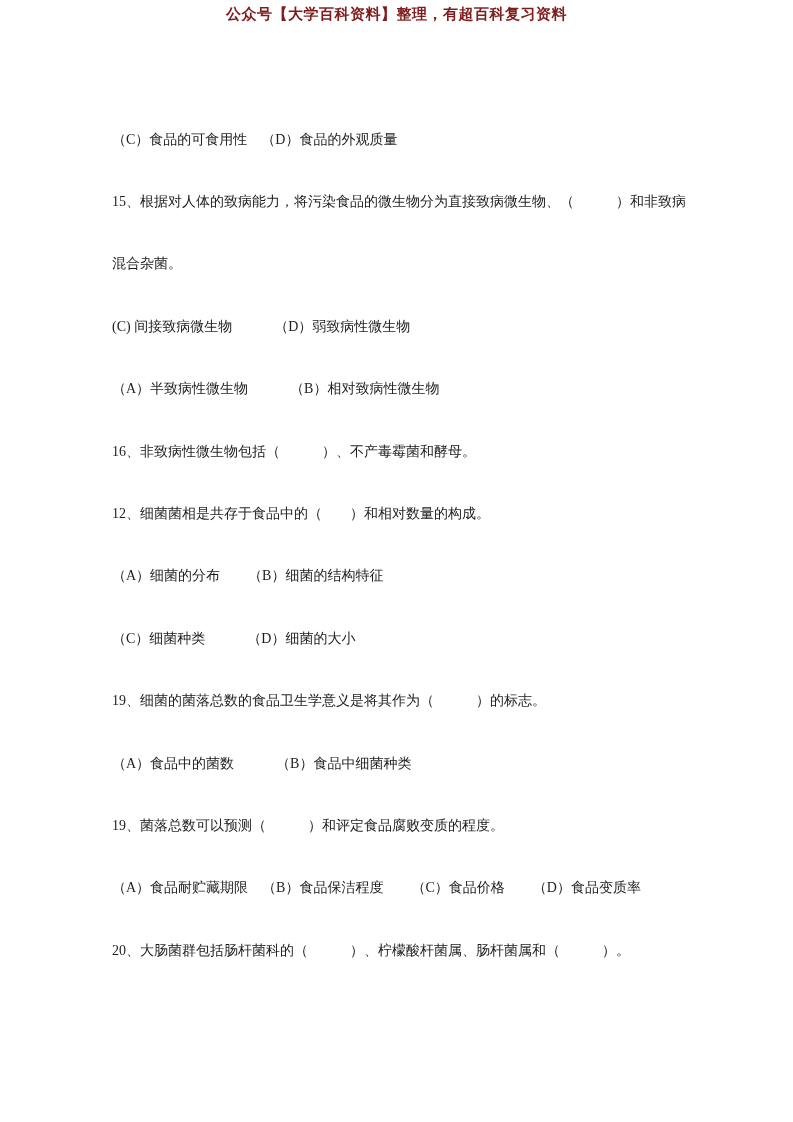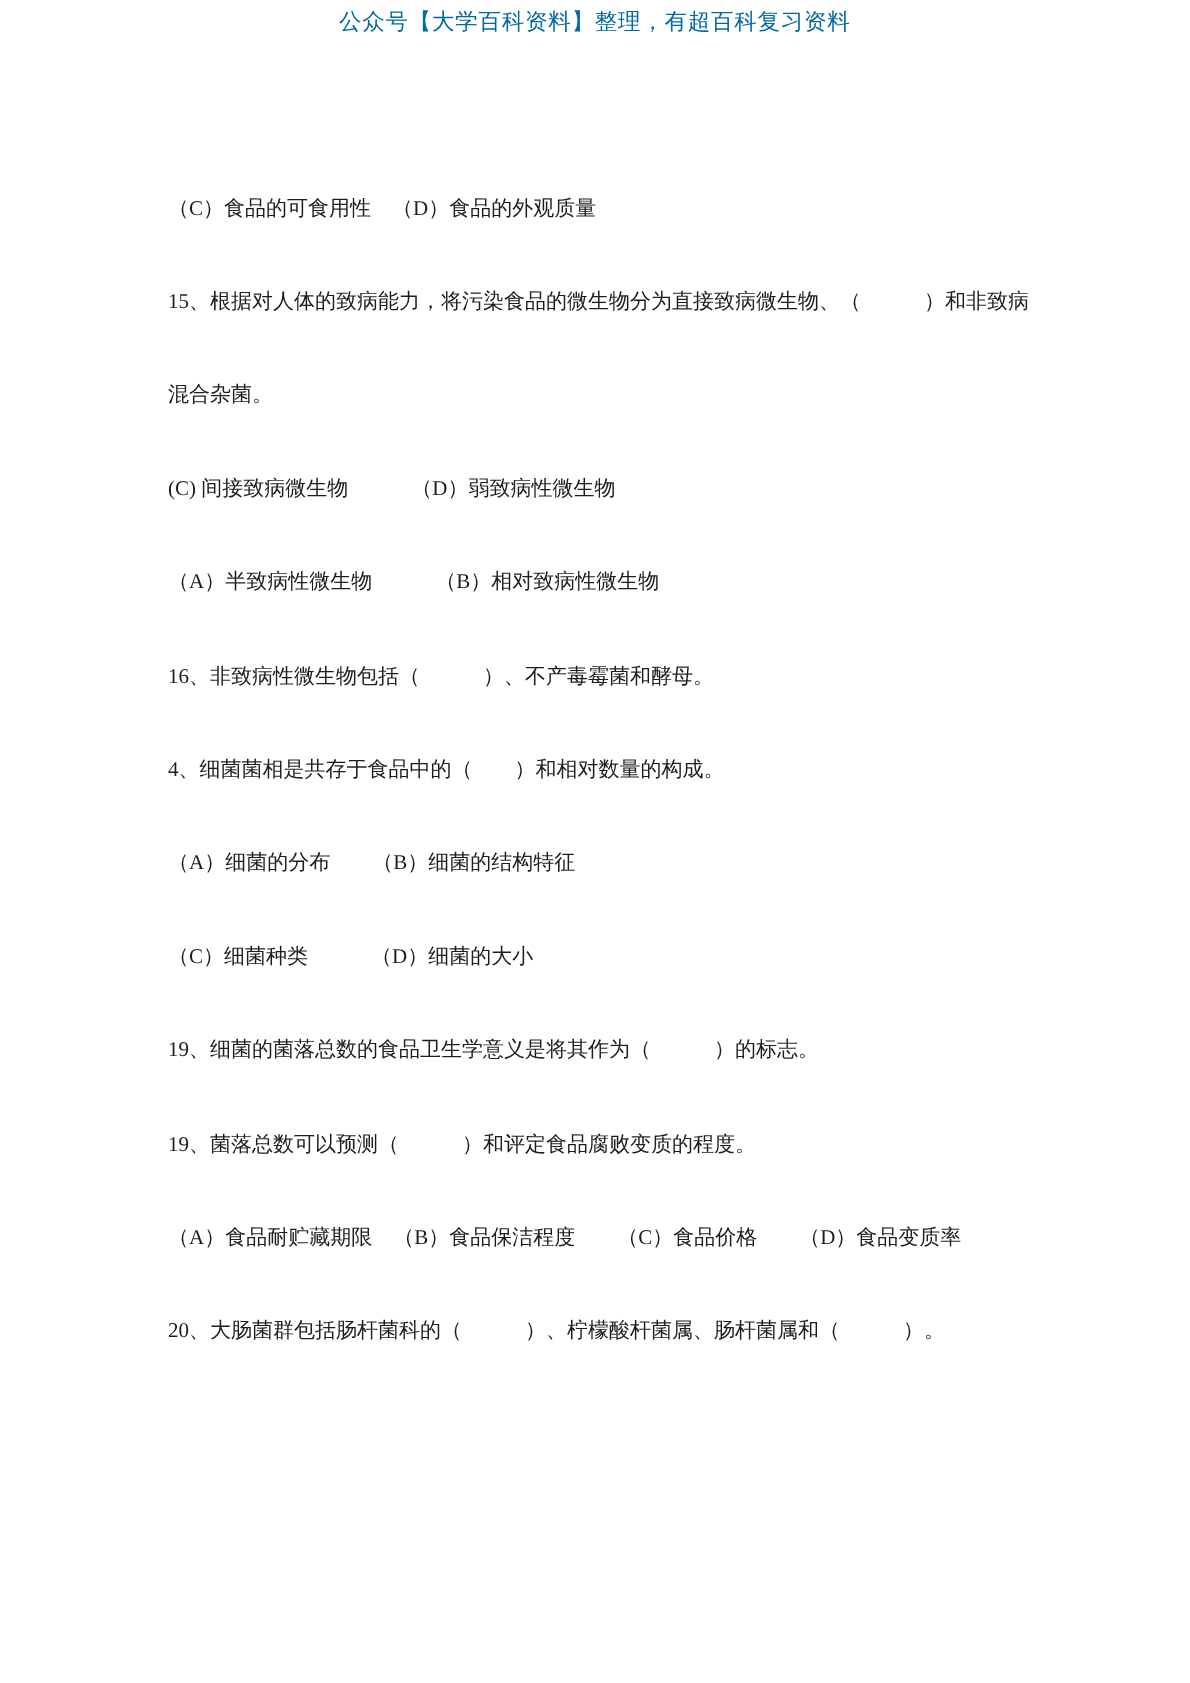--- a/index.html
+++ b/index.html
@@ -16,23 +16,23 @@
     font-family: "Liberation Serif", "DejaVu Serif", serif;
     color: #1d1d1d;
   }
   .header {
     position: absolute;
     top: 5px;
     left: 0;
     width: 100%;
     text-align: center;
     font-size: 15px;
-    font-weight: 400;
+    font-weight: 700;
     letter-spacing: 0.5px;
-    color: #0369a1;
+    color: #7f1d1d;
   }
   .content {
     position: absolute;
     left: 112px;
     top: 88px;
     width: 600px;
     font-size: 14px;
     line-height: 20.8px;
     white-space: pre;
     color: #1d1d1d;
@@ -46,24 +46,25 @@
 
 <div class="page">
   <div class="header">公众号【大学百科资料】整理，有超百科复习资料</div>
   <div class="content">
     <div class="ln">（C）食品的可食用性　（D）食品的外观质量</div>
     <div class="ln">15、根据对人体的致病能力，将污染食品的微生物分为直接致病微生物、（　　　）和非致病</div>
     <div class="ln">混合杂菌。</div>
     <div class="ln">(C) 间接致病微生物　　　（D）弱致病性微生物</div>
     <div class="ln">（A）半致病性微生物　　　（B）相对致病性微生物</div>
     <div class="ln">16、非致病性微生物包括（　　　）、不产毒霉菌和酵母。</div>
-    <div class="ln">4、细菌菌相是共存于食品中的（　　）和相对数量的构成。</div>
+    <div class="ln">12、细菌菌相是共存于食品中的（　　）和相对数量的构成。</div>
     <div class="ln">（A）细菌的分布　　（B）细菌的结构特征</div>
     <div class="ln">（C）细菌种类　　　（D）细菌的大小</div>
     <div class="ln">19、细菌的菌落总数的食品卫生学意义是将其作为（　　　）的标志。</div>
+    <div class="ln">（A）食品中的菌数　　　（B）食品中细菌种类</div>
     <div class="ln">19、菌落总数可以预测（　　　）和评定食品腐败变质的程度。</div>
     <div class="ln">（A）食品耐贮藏期限　（B）食品保洁程度　　（C）食品价格　　（D）食品变质率</div>
     <div class="ln">20、大肠菌群包括肠杆菌科的（　　　）、柠檬酸杆菌属、肠杆菌属和（　　　）。</div>
     
     
     
     
     
     
     

